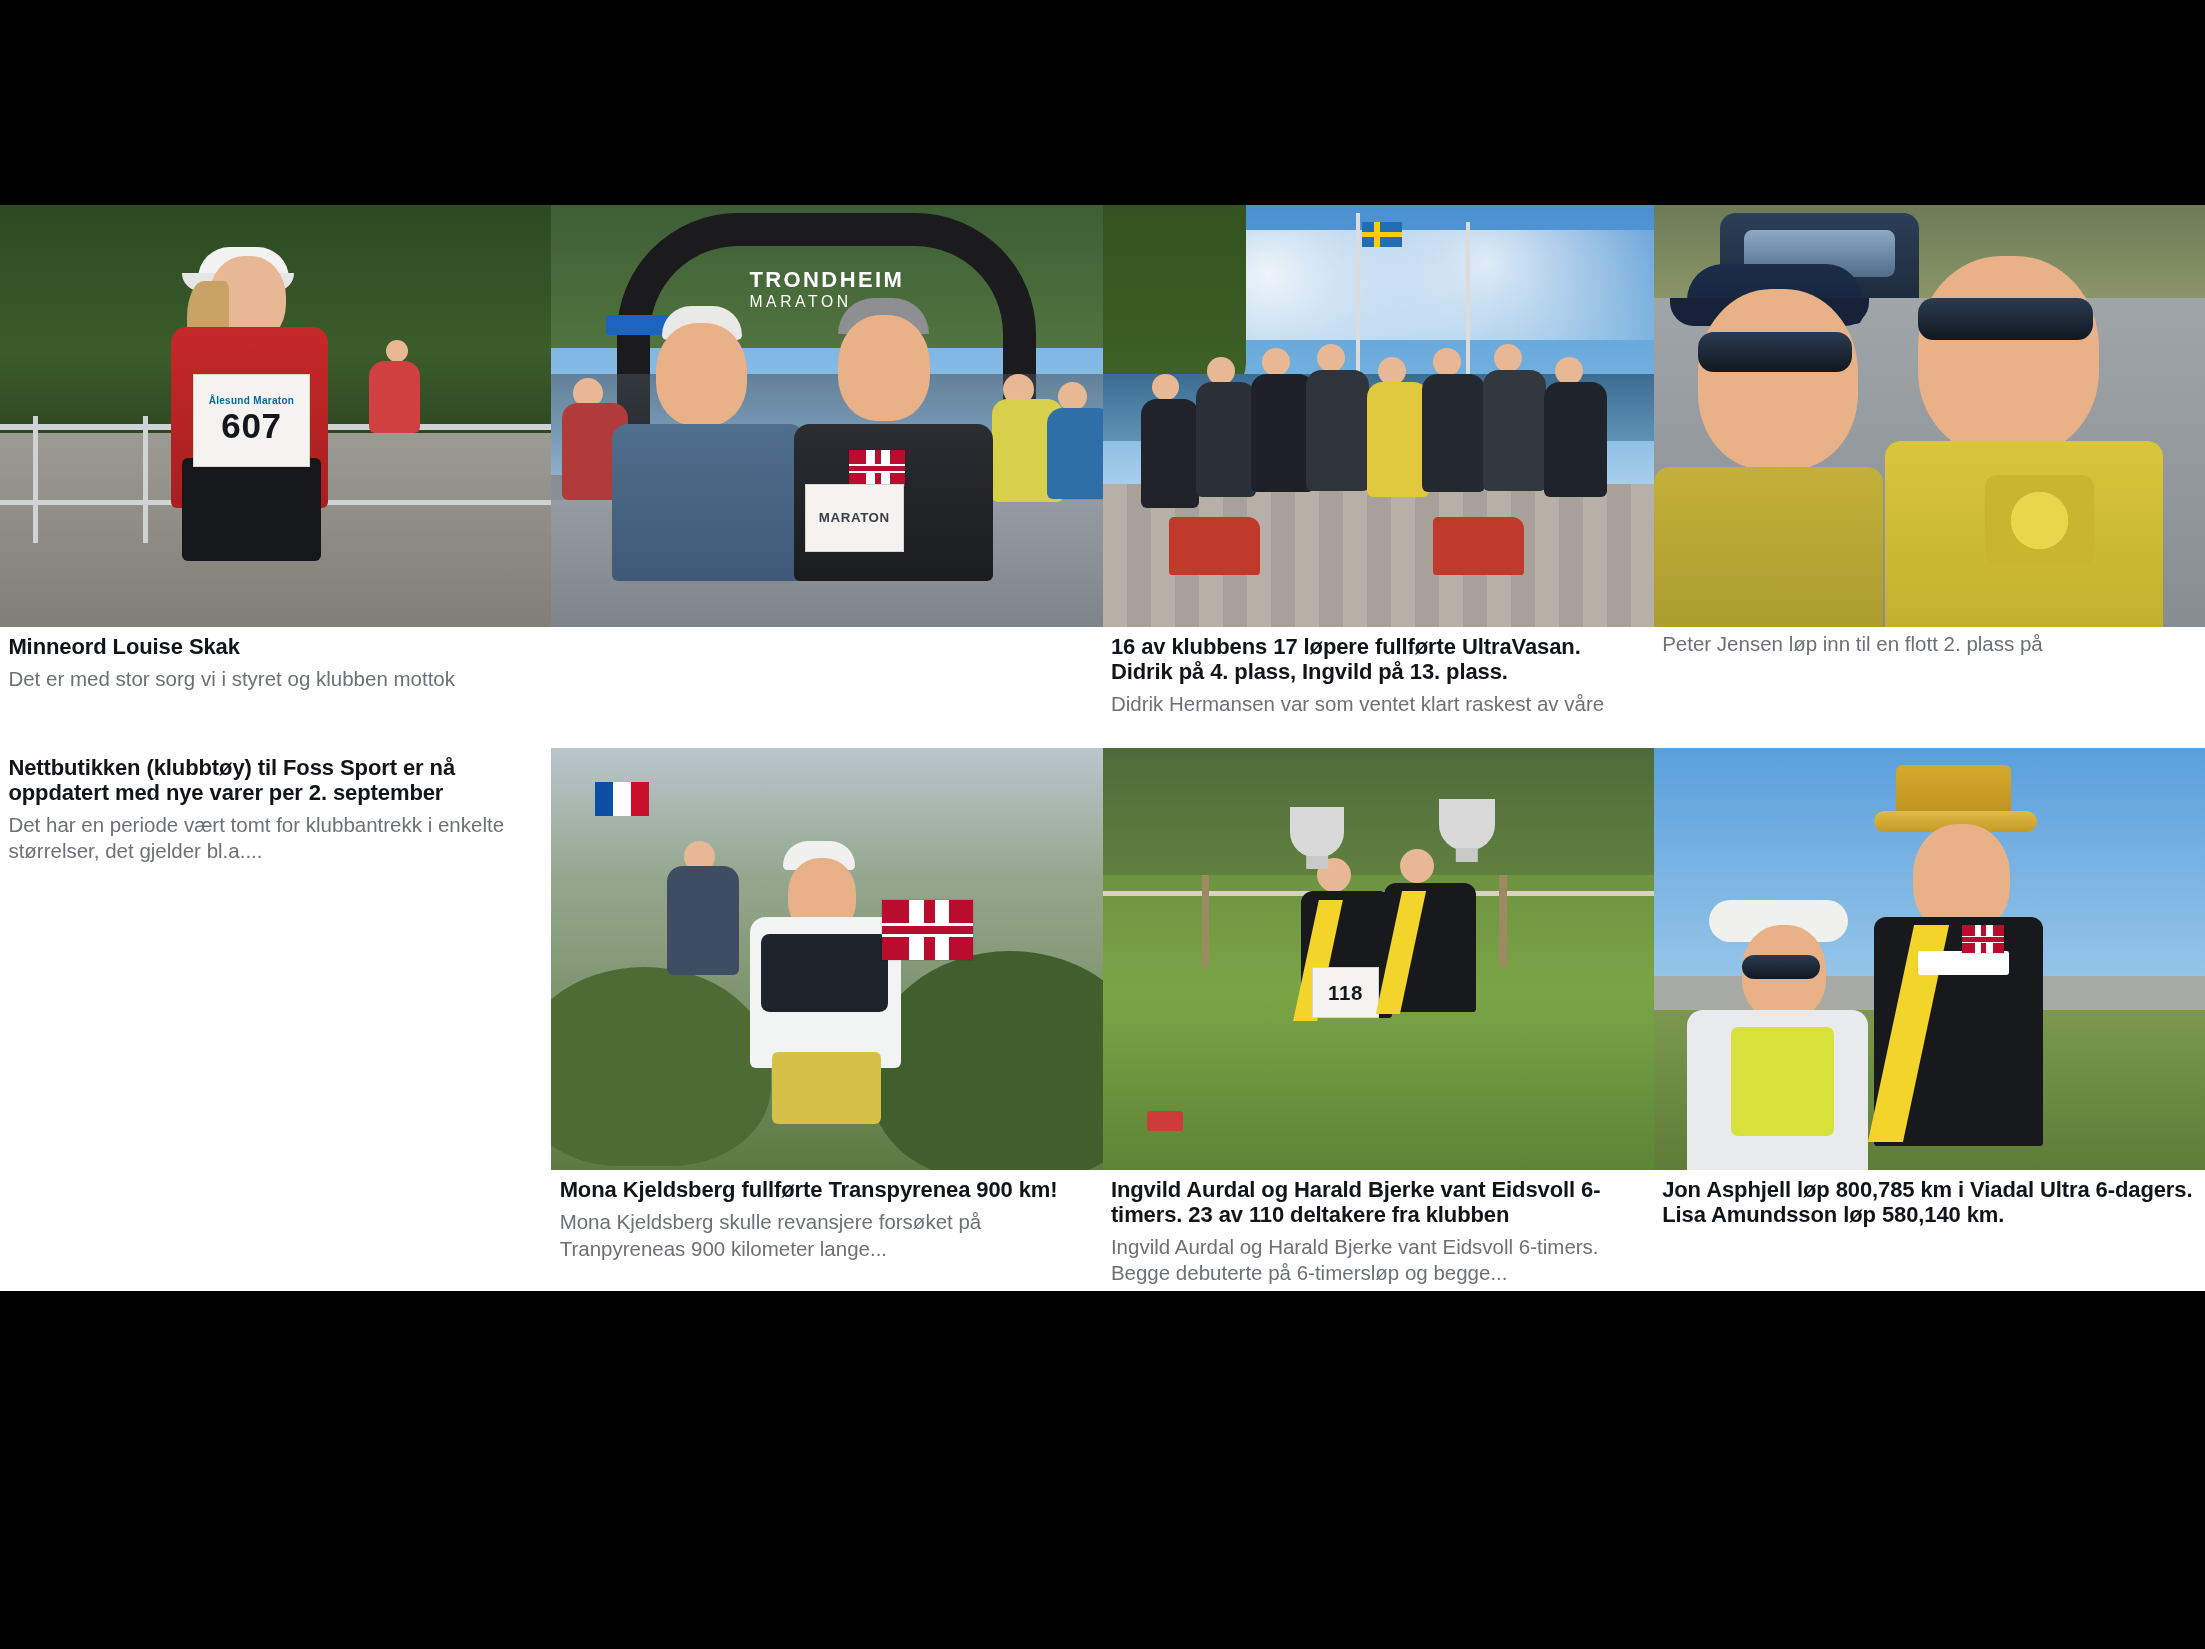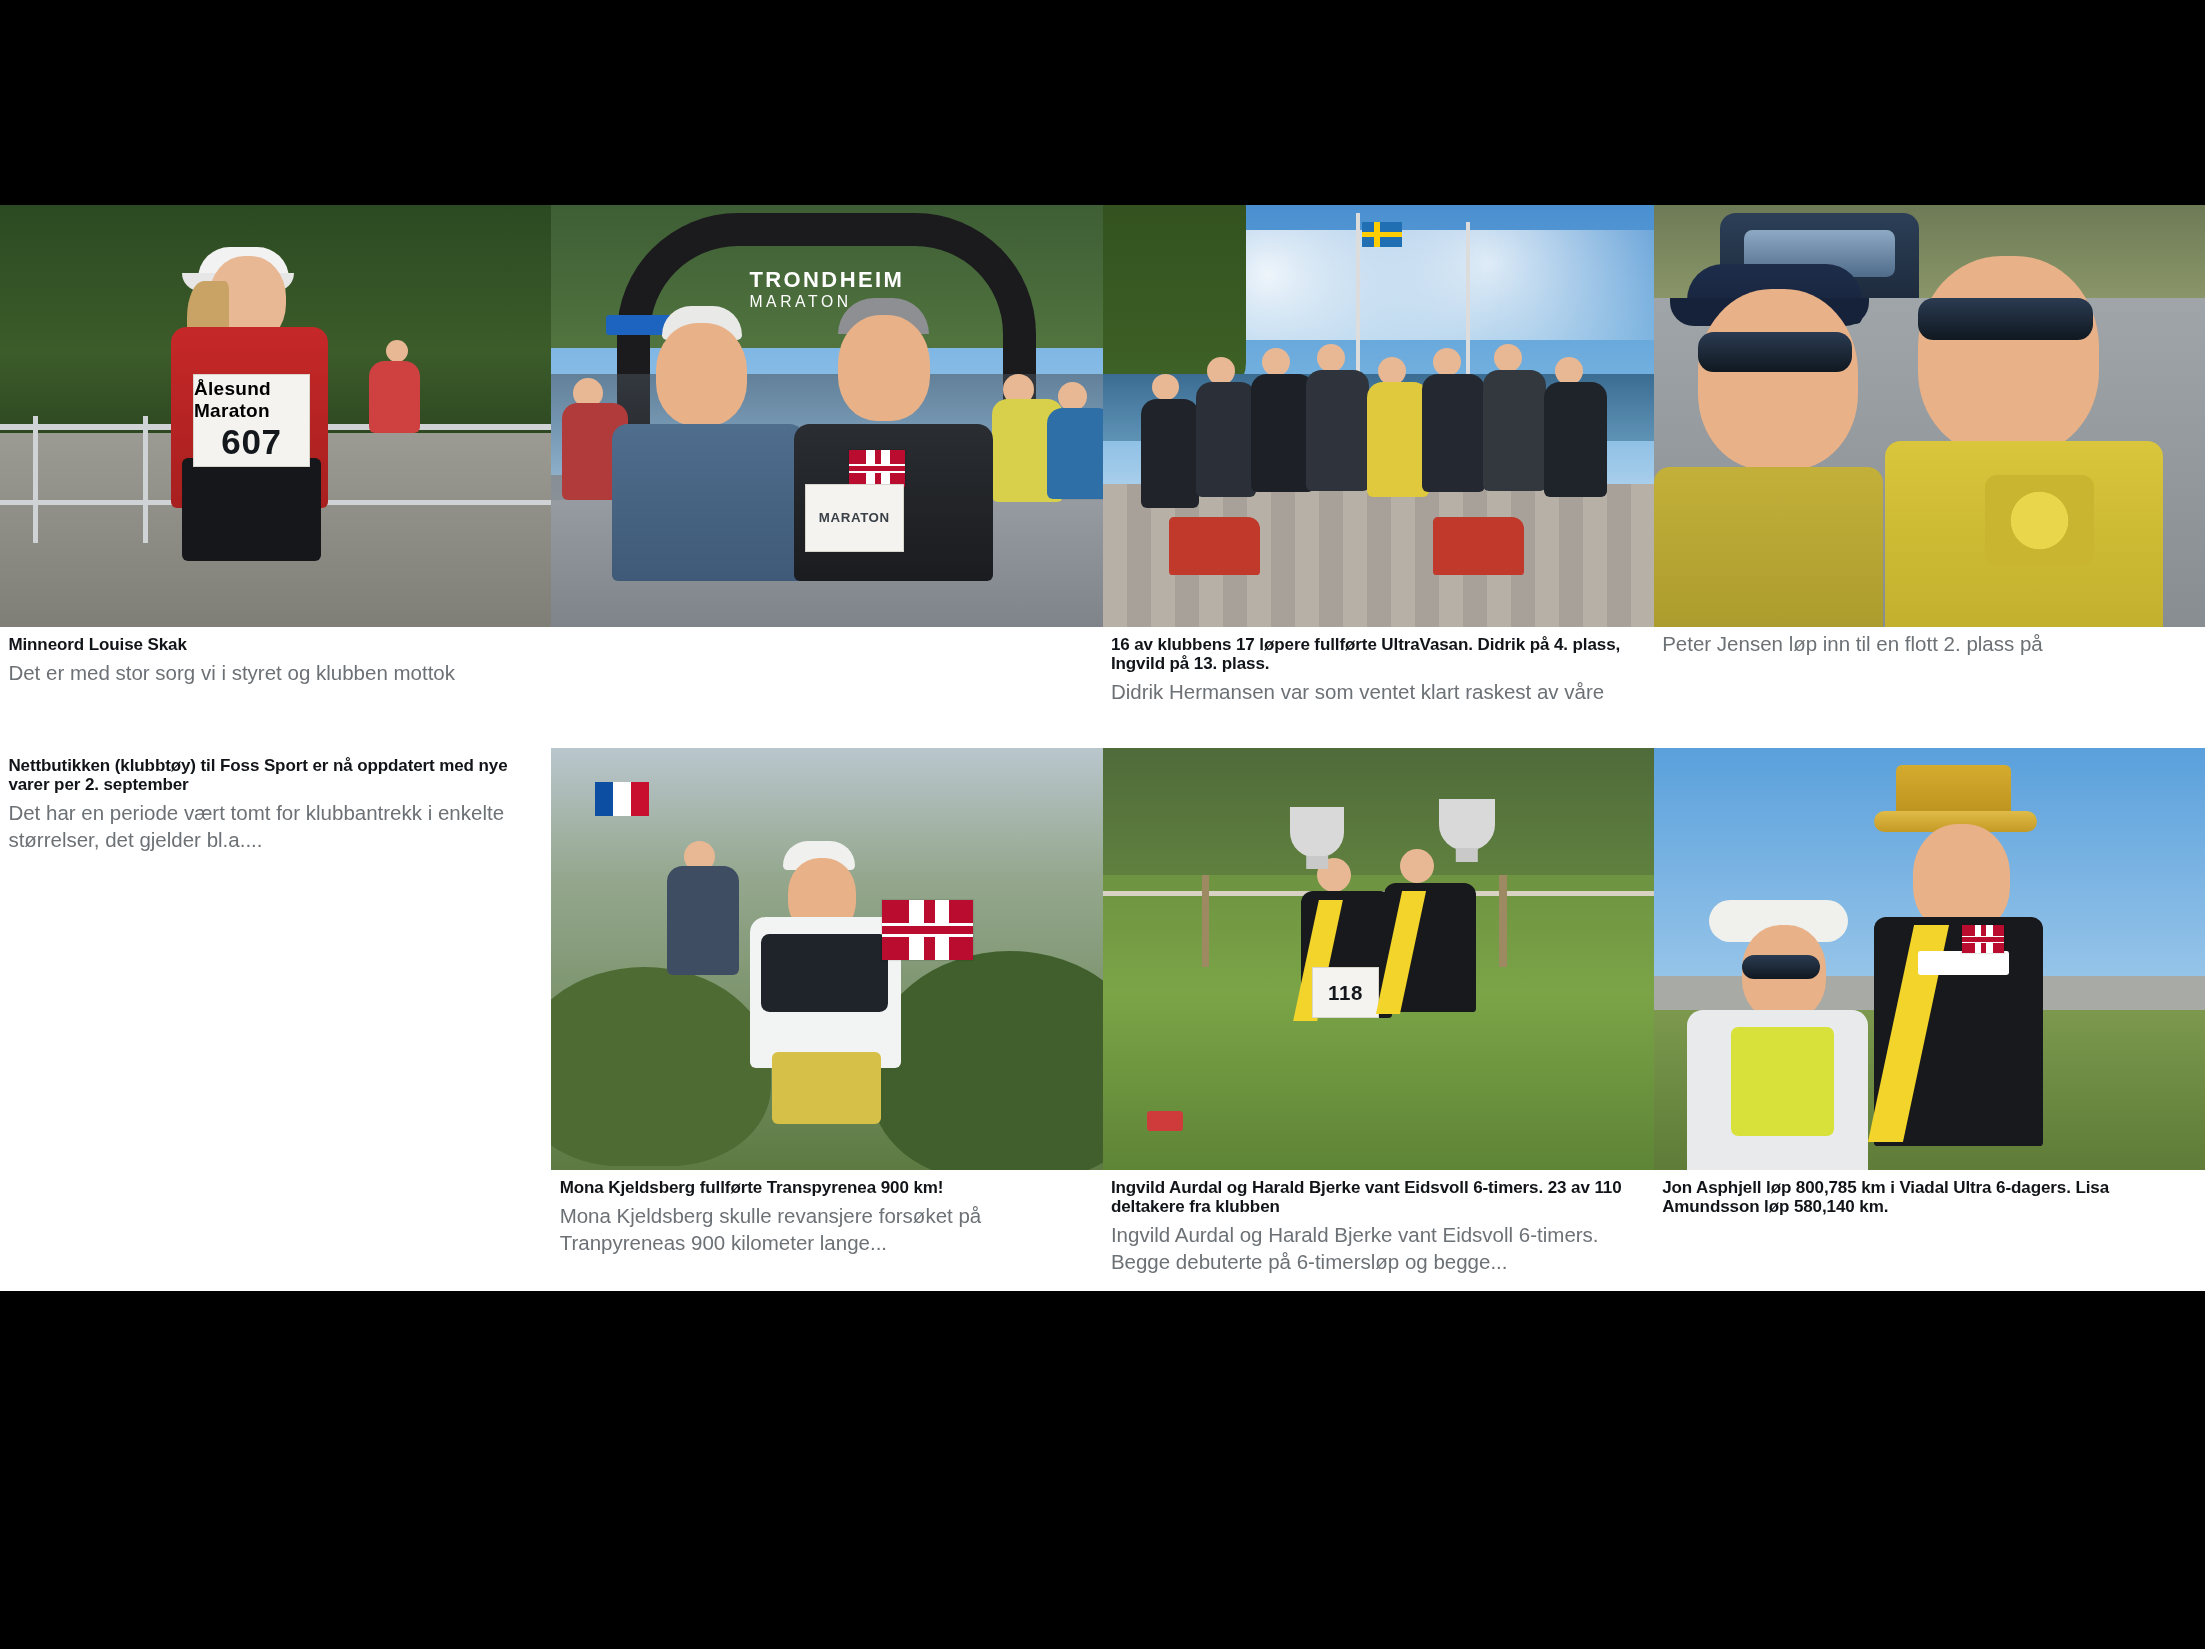--- a/index.html
+++ b/index.html
@@ -54,21 +54,21 @@
   }
 
   .card-text {
     padding: 3.6px 8.4px 0 8.4px;
     background: #ffffff;
     flex: 1;
     overflow: hidden;
   }
 
   .card-title {
-    font-size: 17px;
+    font-size: 22px;
     line-height: 1.12;
     font-weight: 700;
     color: #111418;
     margin: 4.8px 0 6px 0;
     letter-spacing: -0.1px;
   }
 
   .card-excerpt {
     font-size: 20.5px;
     line-height: 1.3;
@@ -307,21 +307,21 @@
           <div class="head" style="left:70%;top:32%;width:22px;height:22px;"></div>
           <div class="torso" style="left:67%;top:37%;width:51px;height:72px;background:#cf4040;"></div>
 
           <div class="cap" style="left:36%;top:10%;width:91px;height:37px;background:#f2f2f2;"></div>
           <div class="cap-brim" style="left:33%;top:16%;width:112px;height:18px;background:#e6e6e6;"></div>
           <div class="head" style="left:38%;top:12%;width:77px;height:89px;border-radius:46%;"></div>
           <div style="position:absolute;left:34%;top:18%;width:42px;height:91px;background:#c9a265;border-radius:40% 10% 40% 40%;"></div>
           <div class="torso" style="left:31%;top:29%;width:157px;height:181px;background:linear-gradient(#c62828,#a81f1f);"></div>
           <div style="position:absolute;left:33%;top:60%;width:139px;height:103px;background:#15171a;border-radius:6px;"></div>
           <div class="bib" style="left:35%;top:40%;width:115px;height:91px;flex-direction:column;">
-            <span style="font-size:19px;color:#000000;font-weight:600;letter-spacing:0.3px;">Ålesund Maraton</span>
+            <span style="font-size:10px;color:#0369a1;font-weight:600;letter-spacing:0.3px;">Ålesund Maraton</span>
             <span>607</span>
           </div>
         </div>
         <div class="card-text">
           <div class="card-title">Minneord Louise Skak</div>
           <div class="card-excerpt clipped">Det er med stor sorg vi i styret og klubben mottok</div>
         </div>
       </div>
 
       <div class="card">

